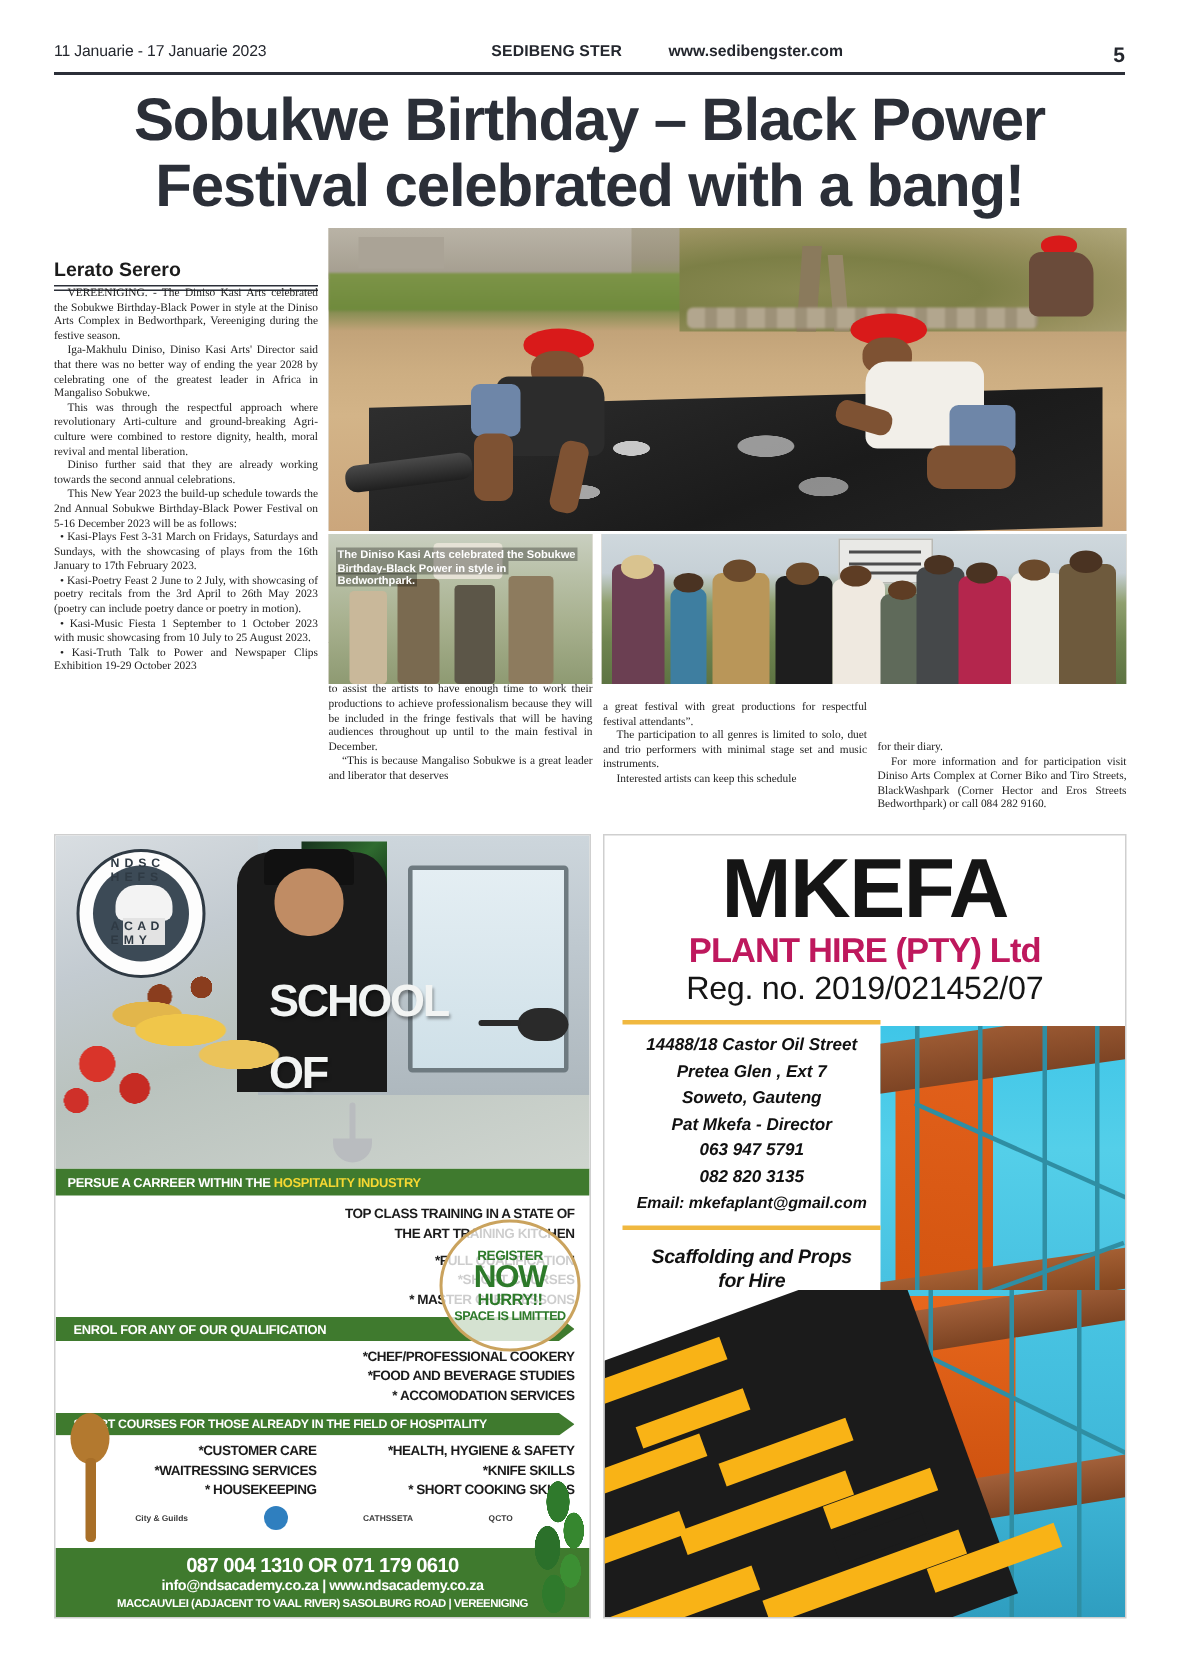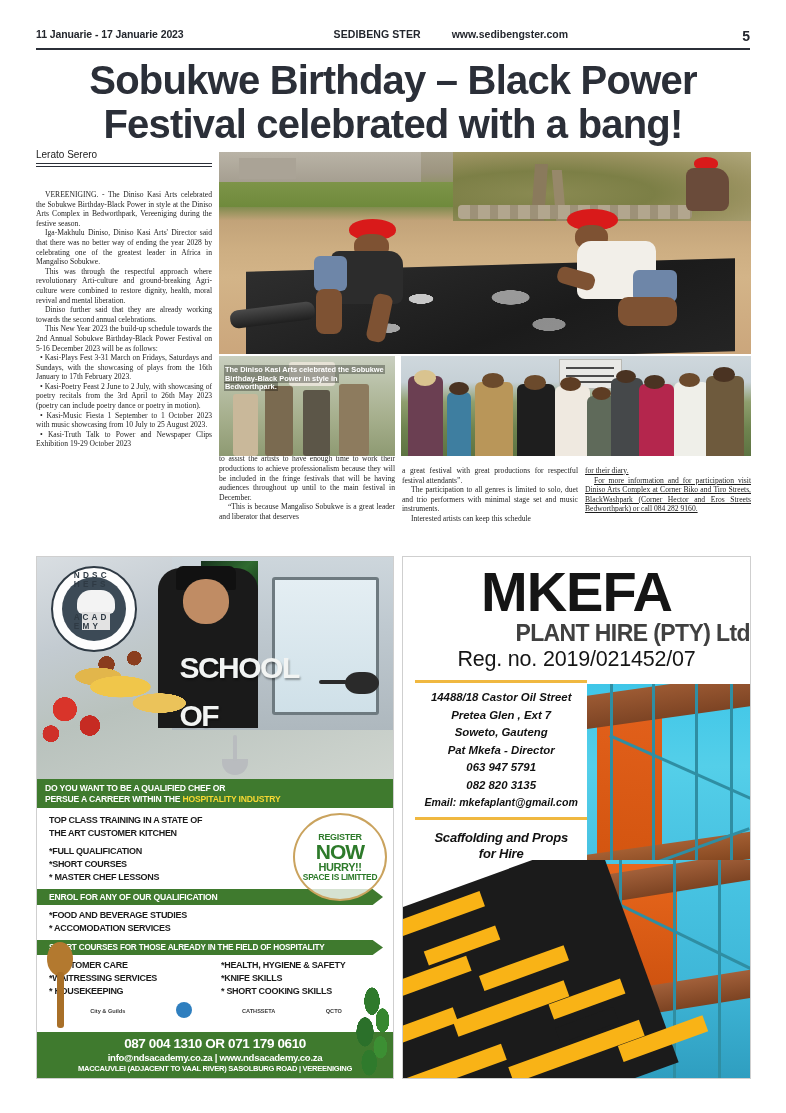--- a/index.html
+++ b/index.html
@@ -11,53 +11,54 @@
   }
   .page { position: relative; width: 786px; height: 1113px; background: #fff; }
 
   
   .masthead {
     position: absolute; left: 36px; top: 28px; width: 714px; height: 22px;
     display: flex; align-items: flex-start; justify-content: space-between;
     border-bottom: 2px solid #2b2f38;
     padding-bottom: 3px;
   }
-  .mh-date { font-size: 10.5px; font-weight: 700; color: #24272e; letter-spacing: -0.1px; }
+  .mh-date { font-size: 10.5px; font-weight: 400; color: #24272e; letter-spacing: -0.1px; }
   .mh-paper { font-size: 10.5px; font-weight: 700; color: #24272e; letter-spacing: 0.1px; margin-left: 150px;}
   .mh-web { font-size: 10.5px; font-weight: 700; color: #24272e; margin-left: 31px; }
   .mh-page { font-size: 14px; font-weight: 800; color: #24272e; margin-left: auto; }
 
   
   .headline {
     position: absolute; left: 36px; top: 58px; width: 714px;
     text-align: center;
     font-size: 40px; line-height: 44px; font-weight: 800;
     color: #2b2f38; letter-spacing: -0.8px;
     font-family: "Liberation Sans", sans-serif;
   }
 
   
   .byline-wrap { position: absolute; left: 36px; top: 149px; width: 176px; }
   .byline {
-    font-size: 10px; font-weight: 400; color: #1b1b1b;
+    font-size: 13px; font-weight: 700; color: #1b1b1b;
     border-bottom: 1.6px solid #2b2f38; padding-bottom: 3px;
     border-top: 0;
+    margin-top: 23px;
   }
   .byline-rule { height: 1.5px; background: #2b2f38; margin-top: 1.5px; }
 
   .col { position: absolute; font-family: "Liberation Serif", serif;
          font-size: 7.6px; line-height: 9.6px; color: #1d1d1d; text-align: justify; }
   .col p { text-indent: 9px; margin: 0; }
   .col p.bullet { text-indent: 4px; }
   .col p.noindent { text-indent: 0; }
 
   #col1 { left: 36px; top: 190px; width: 176px; }
   #col2 { left: 219px; top: 416px; width: 176px; }
   #col3 { left: 402px; top: 466px; width: 176px; }
-  #col4 { left: 585px; top: 466px; width: 166px; text-decoration: underline; }
+  #col4 { left: 585px; top: 493px; width: 166px; }
 
   
   .photo { position: absolute; overflow: hidden; background: #c9c4b8; }
 
   #photo-main { left: 219px; top: 152px; width: 532px; height: 202px; }
   #photo-kids { left: 219px; top: 356px; width: 176px; height: 100px; }
   #photo-group { left: 401px; top: 356px; width: 350px; height: 100px; }
   .mp-bg { position:absolute; inset:0;
     background:
       linear-gradient(180deg,
@@ -182,21 +183,21 @@
     background:#2a2a2a; border-radius:2px; }
   .ladle { position:absolute; left:52%; bottom:2%; width:26px; height:16px;
     background:#b9bcbf; border-radius:0 0 14px 14px; }
   .ladle:after { content:""; position:absolute; left:11px; top:-24px; width:4px; height:26px;
     background:#b9bcbf; border-radius:2px; }
 
   .nds-band { background:#3f7a2e; color:#fff; font-size:8.6px; font-weight:800;
     padding:3.5px 8px; line-height:11px; letter-spacing:-0.2px; }
   .nds-band .hl { color:#f6d832; }
   .nds-body { padding: 6px 10px 0 12px; position:relative; }
-  .nds-li { font-size:9px; font-weight:800; color:#1b1b1b; line-height:13px; letter-spacing:-0.3px; }
+  .nds-li { font-size:9px; font-weight:800; color:#1b1b1b; line-height:13px; letter-spacing:-0.3px;text-align:right; }
   .nds-sub { display:inline-block; background:#3f7a2e; color:#fff; font-size:8.6px; font-weight:800;
     padding:3px 10px 3px 12px; letter-spacing:-0.2px; margin:5px 0 4px -12px;
     clip-path: polygon(0 0, 97% 0, 100% 50%, 97% 100%, 0 100%); width:calc(100% + 12px); }
   .nds-two { display:flex; gap:10px; }
   .nds-two > div { flex:1; }
   .register {
     position:absolute; right:6px; top:256px; width:94px; height:88px; z-index:4;
     border:2px solid #caa35e; border-radius:50%; background:rgba(255,255,255,0.78);
     display:flex; flex-direction:column; align-items:center; justify-content:center;
     text-align:center; color:#2d7a2a;
@@ -227,21 +228,21 @@
   .nds-spoon .bowl { position:absolute; left:0; top:0; width:26px; height:34px;
     background:#b3792f; border-radius:50%; }
   .nds-spoon .stick { position:absolute; left:10px; top:30px; width:7px; height:56px;
     background:#a86f28; border-radius:3px; }
 
   
   #ad-mkefa { position:absolute; left:402px; top:556px; width:349px; height:523px;
               border:1px solid #cfcfcf; overflow:hidden; background:#fff; }
   .mk-title { text-align:center; font-size:56px; font-weight:800; color:#151515;
               letter-spacing:-1px; line-height:58px; margin-top:6px; }
-  .mk-sub { text-align:right; font-size:23px; font-weight:800; color:#404040;
+  .mk-sub { text-align:center; font-size:23px; font-weight:800; color:#be185d;
             letter-spacing:-0.6px; line-height:25px; }
   .mk-reg { text-align:center; font-size:21.5px; font-weight:400; color:#151515;
             letter-spacing:-0.2px; line-height:26px; margin-bottom:2px; }
   .mk-mid { position:relative; height:230px; }
   .mk-info { position:absolute; left:0; top:0; width:56%; padding:6px 4px 0 6px;
      text-align:center; font-style:italic; font-weight:700; font-size:11.4px;
      line-height:17.5px; color:#111; }
   .mk-rule { height:3px; background:#f0b840; margin:0 6px; }
   .mk-photo { position:absolute; right:0; top:10px; width:47%; height:274px;
      overflow:hidden;
@@ -415,33 +416,33 @@
         </div>
       </div>
 
       <div class="school-word">SCHOOL</div>
       <div class="of-word">OF</div>
       <div class="pan"></div>
       <div class="ladle"></div>
     </div>
 
     <div class="nds-band">
-      <div>DO YOU WANT TO BE A QUALIFIED CHEF OR</div>
       <div><span>PERSUE A CARREER WITHIN THE </span><span class="hl">HOSPITALITY INDUSTRY</span></div>
     </div>
 
     <div class="nds-body">
       <div class="nds-li">TOP CLASS TRAINING IN A STATE OF</div>
-      <div class="nds-li" style="margin-bottom:5px">THE ART CUSTOMER KITCHEN</div>
+      <div class="nds-li" style="margin-bottom:5px">THE ART TRAINING KITCHEN</div>
       <div class="nds-li">*FULL QUALIFICATION</div>
       <div class="nds-li">*SHORT COURSES</div>
       <div class="nds-li">* MASTER CHEF LESSONS</div>
 
       <div class="nds-sub">ENROL FOR ANY OF OUR QUALIFICATION</div>
 
+      <div class="nds-li">*CHEF/PROFESSIONAL COOKERY</div>
       <div class="nds-li">*FOOD AND BEVERAGE STUDIES</div>
       <div class="nds-li">* ACCOMODATION SERVICES</div>
 
       <div class="nds-sub" style="font-size:8.2px">SHORT COURSES FOR THOSE ALREADY IN THE FIELD OF HOSPITALITY</div>
 
       <div class="nds-two">
         <div>
           <div class="nds-li">*CUSTOMER CARE</div>
           <div class="nds-li">*WAITRESSING SERVICES</div>
           <div class="nds-li">* HOUSEKEEPING</div>

